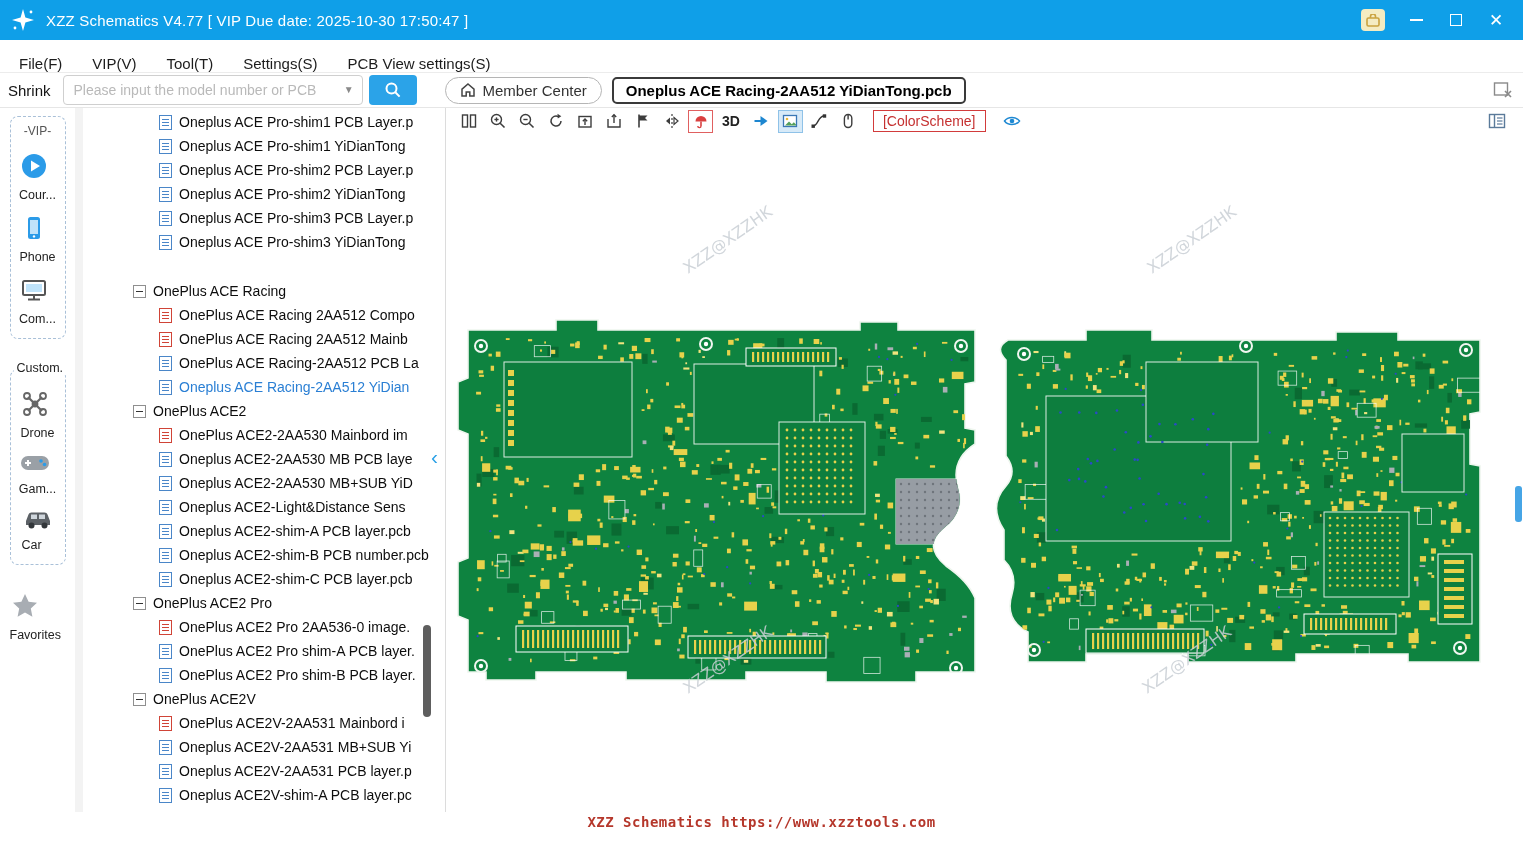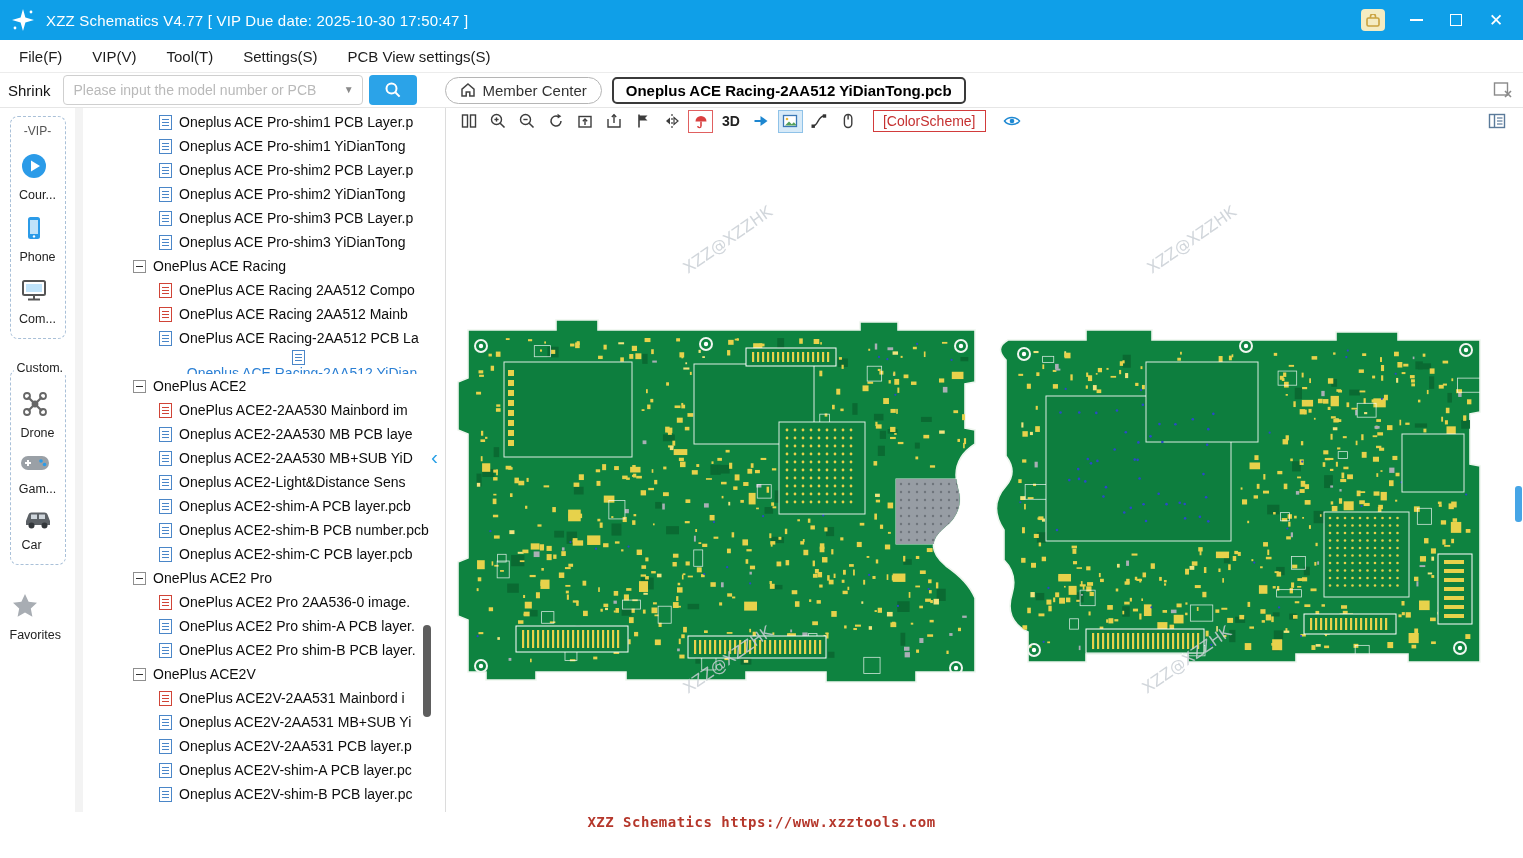--- a/index.html
+++ b/index.html
@@ -12,21 +12,21 @@
   .logo{margin:0 10px;display:flex;align-items:center}
   .title-text{font-size:15px;letter-spacing:.2px}
   .tb-right{margin-left:auto;display:flex;align-items:center;gap:22px;padding-right:18px}
   .vipbadge{width:24px;height:22px;background:#f4ecc2;border-radius:4px;display:flex;align-items:center;justify-content:center}
   .winbtn{width:18px;height:18px;display:flex;align-items:center;justify-content:center;cursor:default}
   .min-glyph{width:13px;height:2px;background:#fff}
   .max-glyph{width:12px;height:12px;border:1.6px solid #fff}
   .close-glyph{font-size:17px;line-height:1;color:#fff}
 
   
-  .menubar{position:absolute;top:40px;left:0;right:0;height:33px;background:#fff;display:flex;align-items:center;border-bottom:1px solid #ececec;padding-left:4px}
+  .menubar{position:absolute;top:40px;left:0;right:0;height:33px;background:#fff;display:flex;align-items:flex-end;border-bottom:1px solid #ececec;padding-left:4px}
   .menu-item{padding:0 15px;font-size:15px;color:#1c1c1c;cursor:default}
 
   
   .toolbar{position:absolute;top:73px;left:0;right:0;height:35px;background:#fff;display:flex;align-items:center;border-bottom:1px solid #e6e6e6}
   .shrink{font-size:15px;color:#111;margin:0 12px 0 8px;cursor:default}
   .searchwrap{position:relative;width:300px;height:30px}
   .searchinput{width:300px;height:30px;border:1px solid #cfcfcf;border-radius:4px;padding:0 26px 0 10px;font-size:14px;color:#333;outline:none}
   .searchinput::placeholder{color:#b9b9b9}
   .caret{position:absolute;right:9px;top:9px;color:#8a8a8a;font-size:10px;pointer-events:none}
   .searchbtn{width:48px;height:30px;background:#2ba3e8;border-radius:4px;margin-left:6px;display:flex;align-items:center;justify-content:center;cursor:pointer}
@@ -267,41 +267,41 @@
         <div class="trow pcb" style="padding-left: 84px;">
 
       <span class="ticon"></span>
       <span class="tlabel">Oneplus ACE Pro-shim3 PCB Layer.p</span>
     </div>
         <div class="trow pcb" style="padding-left: 84px;">
 
       <span class="ticon"></span>
       <span class="tlabel">Oneplus ACE Pro-shim3 YiDianTong</span>
     </div>
-        <div class="trow group" style="padding-left: 58px;">
+        <div class="trow group" style="padding-left: 58px; margin-top: 25px;">
       <span class="twisty"></span>
 
       <span class="tlabel">OnePlus ACE Racing</span>
     </div>
         <div class="trow pdf" style="padding-left: 84px;">
 
       <span class="ticon"></span>
       <span class="tlabel">OnePlus ACE Racing 2AA512 Compo</span>
     </div>
         <div class="trow pdf" style="padding-left: 84px;">
 
       <span class="ticon"></span>
       <span class="tlabel">OnePlus ACE Racing 2AA512 Mainb</span>
     </div>
         <div class="trow pcb" style="padding-left: 84px;">
 
       <span class="ticon"></span>
       <span class="tlabel">OnePlus ACE Racing-2AA512 PCB La</span>
     </div>
-        <div class="trow pcb selected" style="padding-left: 84px; flex-direction: column;">
+        <div class="trow pcb selected" style="padding-left: 84px;">
 
       <span class="ticon"></span>
       <span class="tlabel">Oneplus ACE Racing-2AA512 YiDian</span>
     </div>
         <div class="trow group" style="padding-left: 58px;">
       <span class="twisty"></span>
 
       <span class="tlabel">OnePlus ACE2</span>
     </div>
         <div class="trow pdf" style="padding-left: 84px;">

